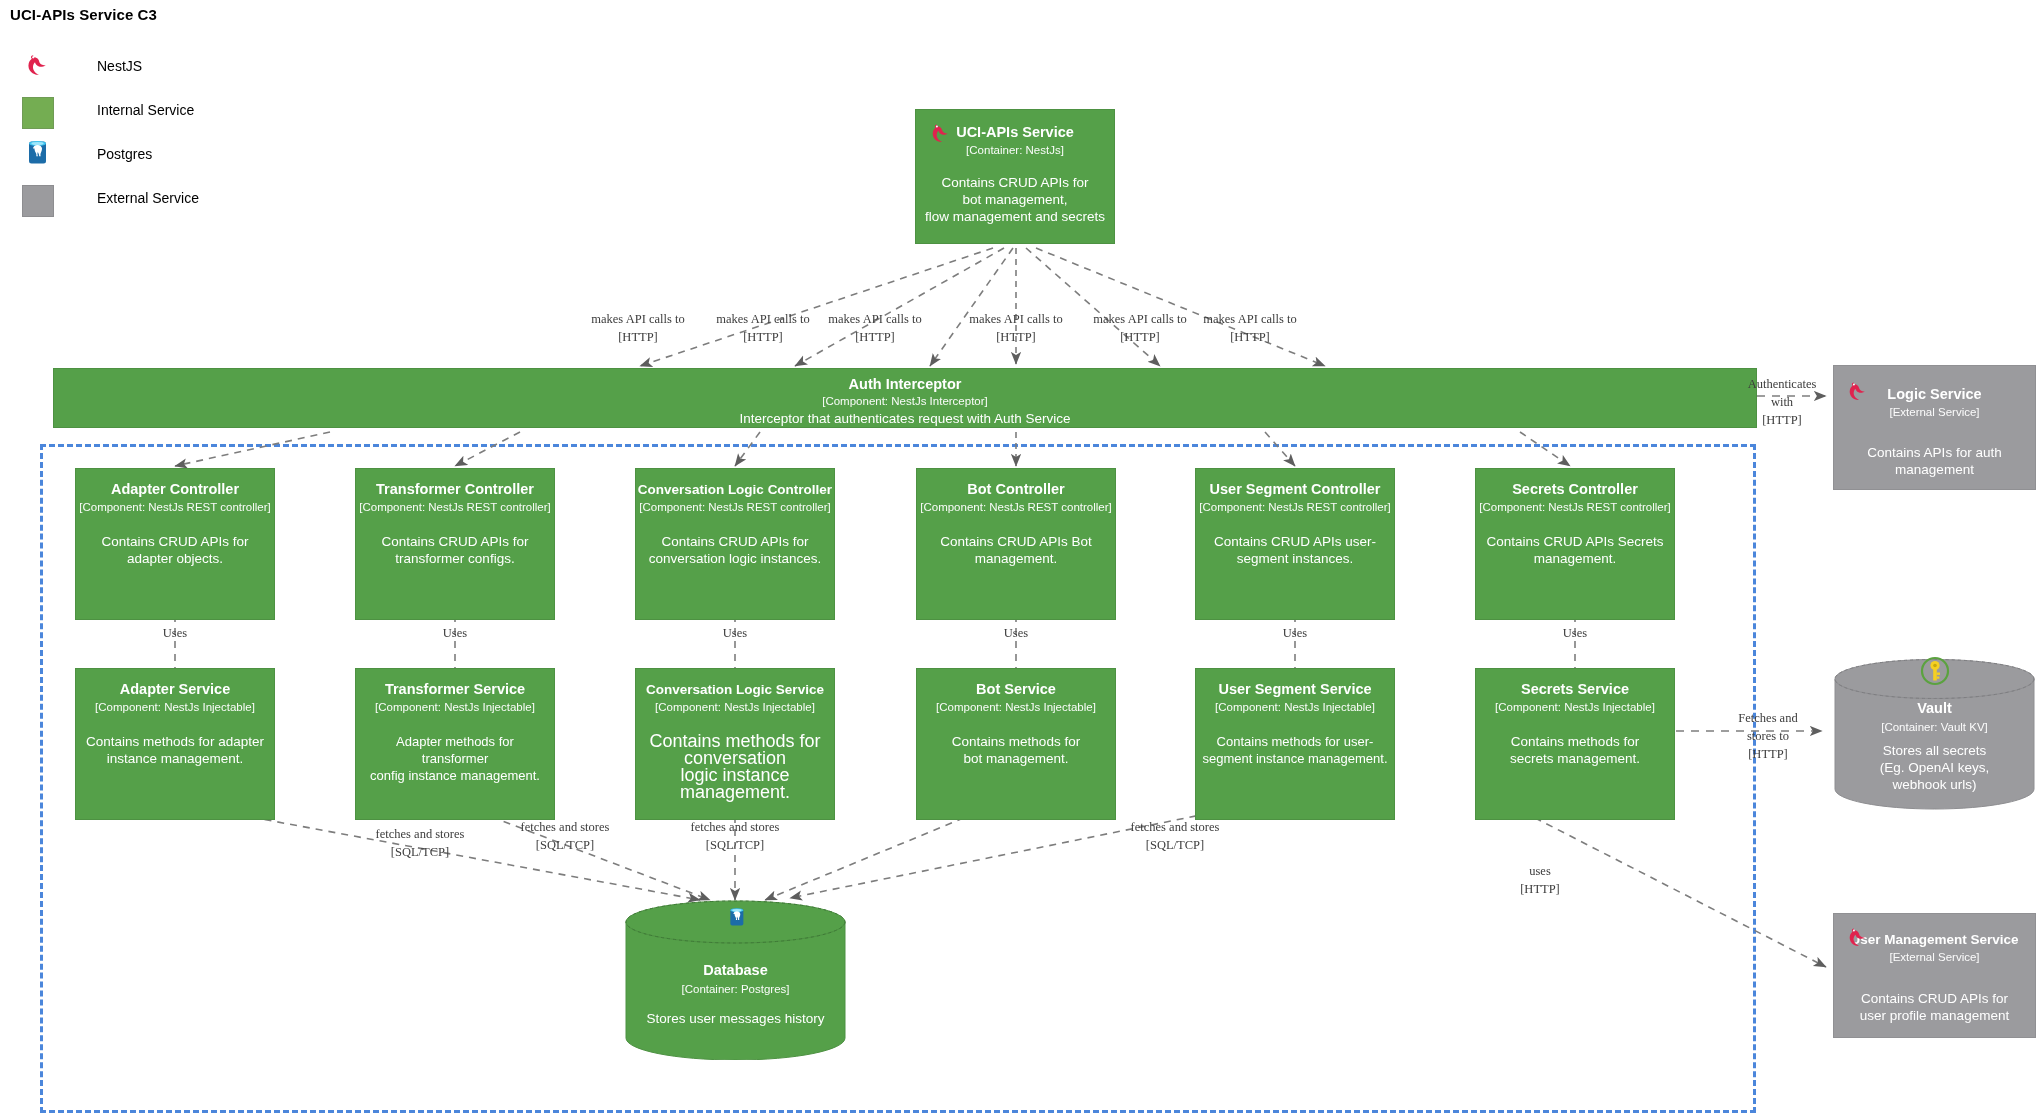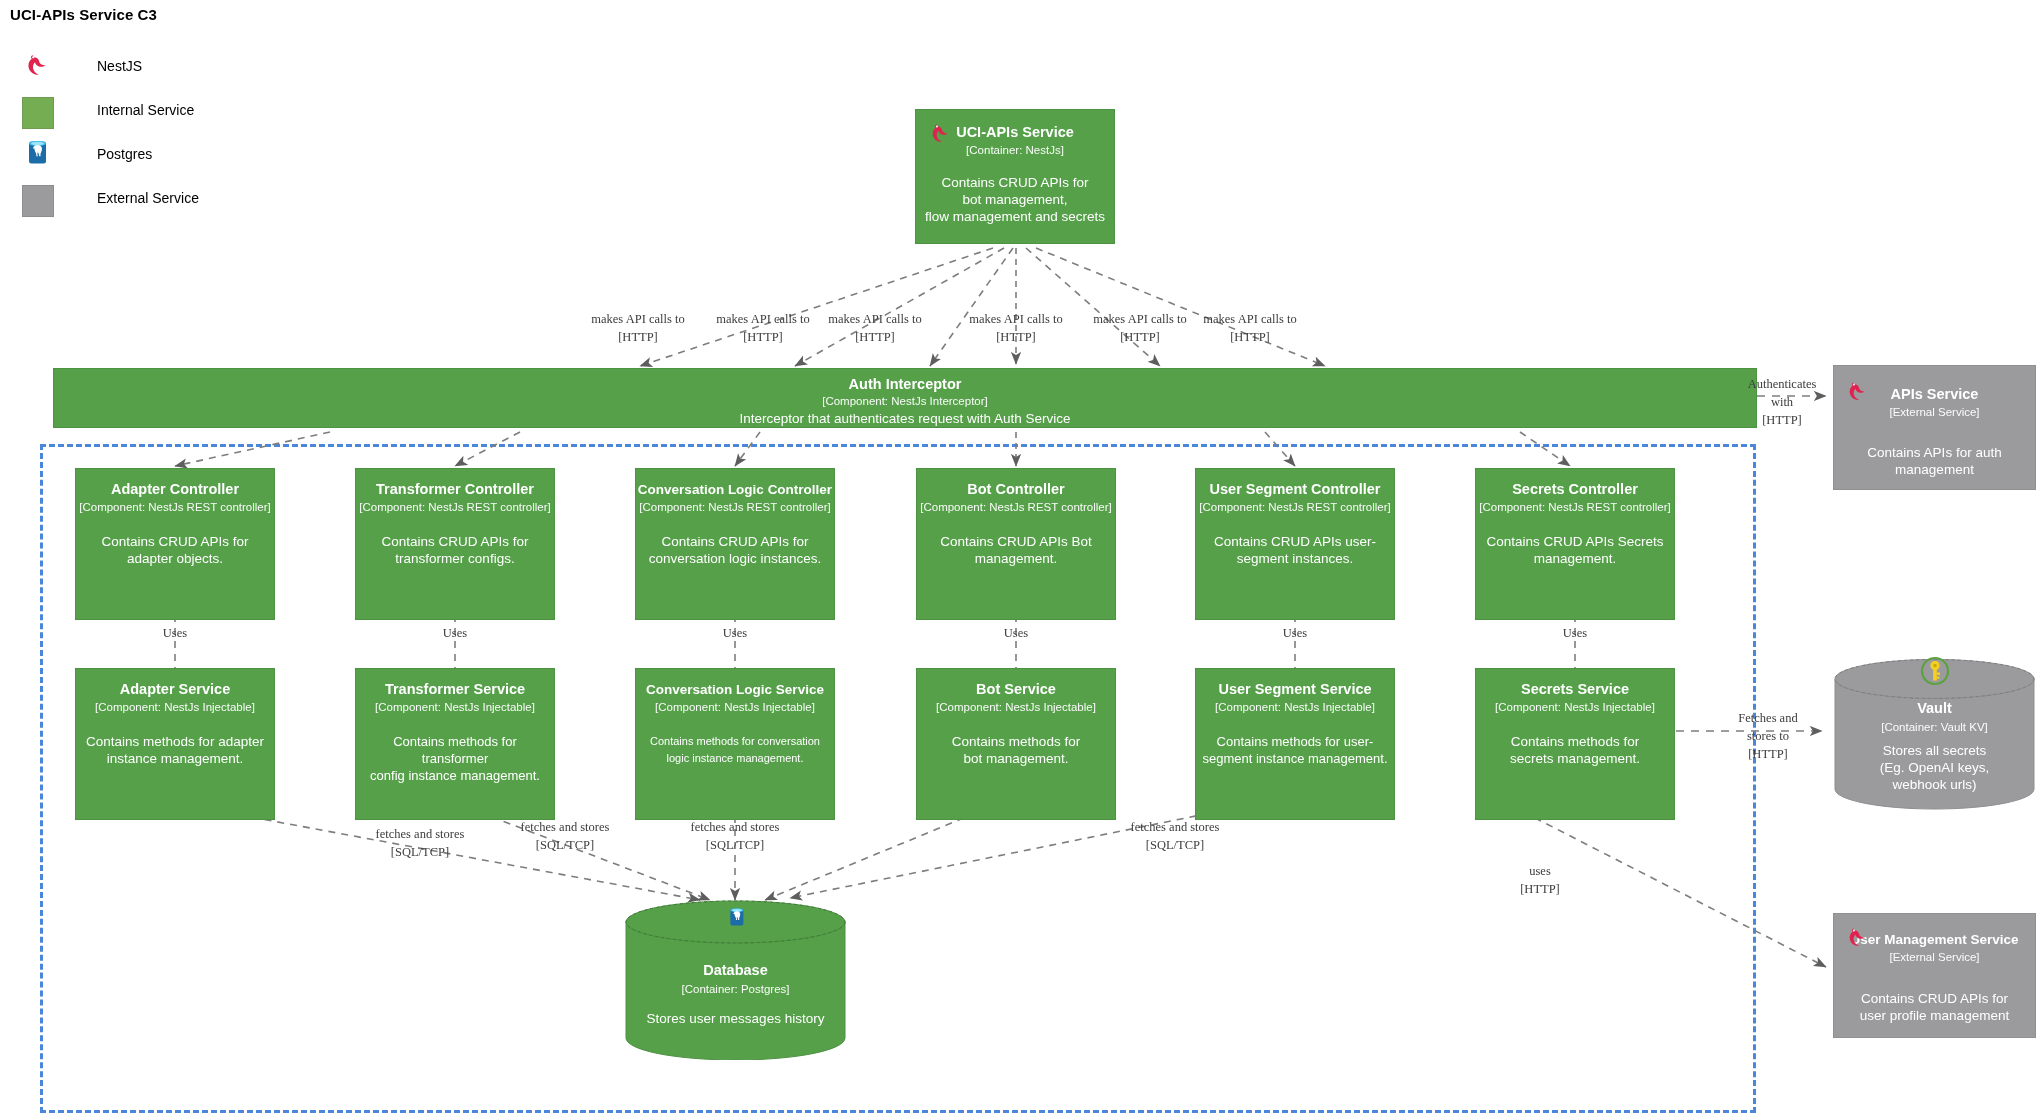--- a/index.html
+++ b/index.html
@@ -259,27 +259,27 @@
 
   <div class="abs node svc" style="left:75px;top:668px;">
     <div class="n-title">Adapter Service</div>
     <div class="n-sub">[Component: NestJs Injectable]</div>
     <div class="n-desc" style="white-space:pre-line">Contains methods for adapter
 instance management.</div>
   </div>
   <div class="abs node svc" style="left:355px;top:668px;">
     <div class="n-title">Transformer Service</div>
     <div class="n-sub">[Component: NestJs Injectable]</div>
-    <div class="n-desc" style="white-space:pre-line;font-size:13px">Contains methods for transformer
+    <div class="n-desc" style="white-space:pre-line;font-size:13px">Adapter methods for transformer
 config instance management.</div>
   </div>
   <div class="abs node svc" style="left:635px;top:668px;">
     <div class="n-title" style="font-size:13.5px">Conversation Logic Service</div>
     <div class="n-sub">[Component: NestJs Injectable]</div>
-    <div class="n-desc" style="white-space:pre-line;font-size:11px">Contains methods for conversation
+    <div class="n-desc" style="white-space:pre-line;font-size:18px">Contains methods for conversation
 logic instance management.</div>
   </div>
   <div class="abs node svc" style="left:916px;top:668px;">
     <div class="n-title">Bot Service</div>
     <div class="n-sub">[Component: NestJs Injectable]</div>
     <div class="n-desc" style="white-space:pre-line">Contains methods for
 bot management.</div>
   </div>
   <div class="abs node svc" style="left:1195px;top:668px;">
     <div class="n-title">User Segment Service</div>
@@ -351,21 +351,21 @@
 webhook urls)</div>
   </div>
 
   <div class="abs node ext" id="auth-service">
     <span class="nest-badge" style="left:10px;top:12px;">
       <svg width="30" height="30" viewBox="0 0 34 34">
         <path d="M11.2 5.2c-1.2 0-2.2 .9-2.2 2 0 .6 .3 1.2 .8 1.6 -1.5 1.1-2.6 2.7-3.1 4.6 -.8 3.1 .2 6.4 2.4 8.6 2.1 2.1 5 3.1 7.9 2.8 -2.4-.9-4.4-2.6-5.4-4.9 -.7-1.6-.8-3.4-.3-5 .3-1 .9-1.9 1.7-2.6 .2 .8 .6 1.5 1.1 2.1 1.5 1.8 3.8 2.6 6 2.3 1.4-.2 2.7-.8 3.7-1.8 -1.2 .4-2.5 .4-3.7-.1 -1.5-.6-2.6-1.9-3-3.5 -.3-1.2-1-2.3-2-3 -.9-.6-1.9-1-3-1.1 -.3 0-.6 0-.9 0z" fill="#e0234e"></path>
         <circle cx="11.2" cy="7.3" r="1.15" fill="#fff"></circle>
       </svg>
     </span>
-    <div class="n-title">APIs Service</div>
+    <div class="n-title">Logic Service</div>
     <div class="n-sub">[External Service]</div>
     <div class="n-desc" style="white-space:pre-line">Contains APIs for auth
 management</div>
   </div>
 
   <div class="abs node ext" id="user-mgmt-service">
     <span class="nest-badge" style="left:10px;top:10px;">
       <svg width="30" height="30" viewBox="0 0 34 34">
         <path d="M11.2 5.2c-1.2 0-2.2 .9-2.2 2 0 .6 .3 1.2 .8 1.6 -1.5 1.1-2.6 2.7-3.1 4.6 -.8 3.1 .2 6.4 2.4 8.6 2.1 2.1 5 3.1 7.9 2.8 -2.4-.9-4.4-2.6-5.4-4.9 -.7-1.6-.8-3.4-.3-5 .3-1 .9-1.9 1.7-2.6 .2 .8 .6 1.5 1.1 2.1 1.5 1.8 3.8 2.6 6 2.3 1.4-.2 2.7-.8 3.7-1.8 -1.2 .4-2.5 .4-3.7-.1 -1.5-.6-2.6-1.9-3-3.5 -.3-1.2-1-2.3-2-3 -.9-.6-1.9-1-3-1.1 -.3 0-.6 0-.9 0z" fill="#e0234e"></path>
         <circle cx="11.2" cy="7.3" r="1.15" fill="#fff"></circle>

